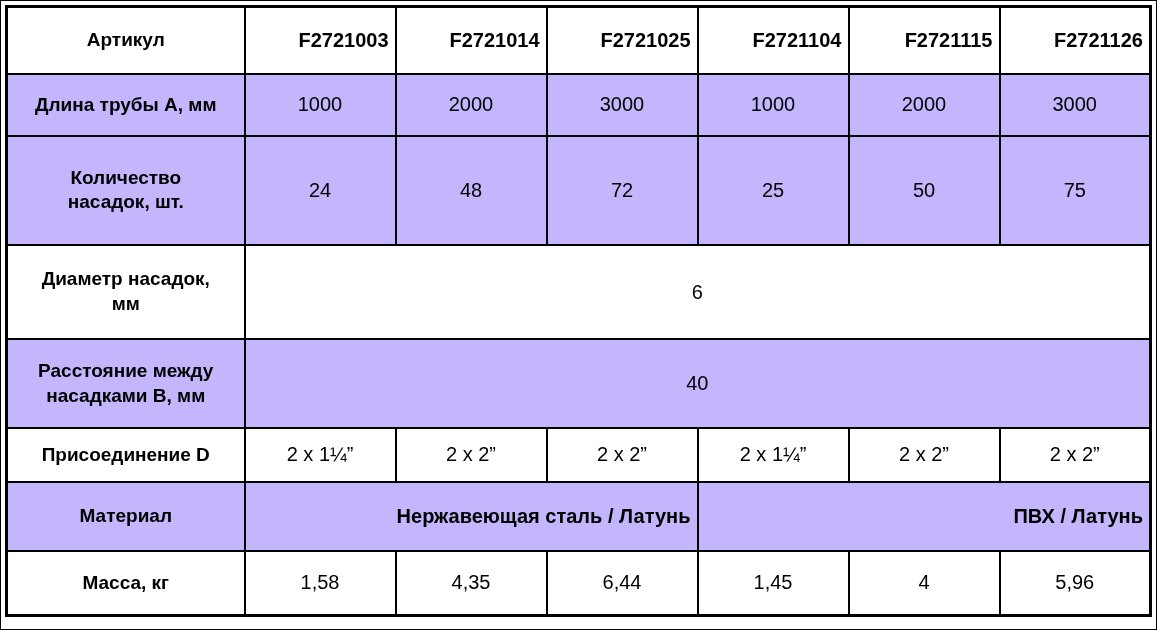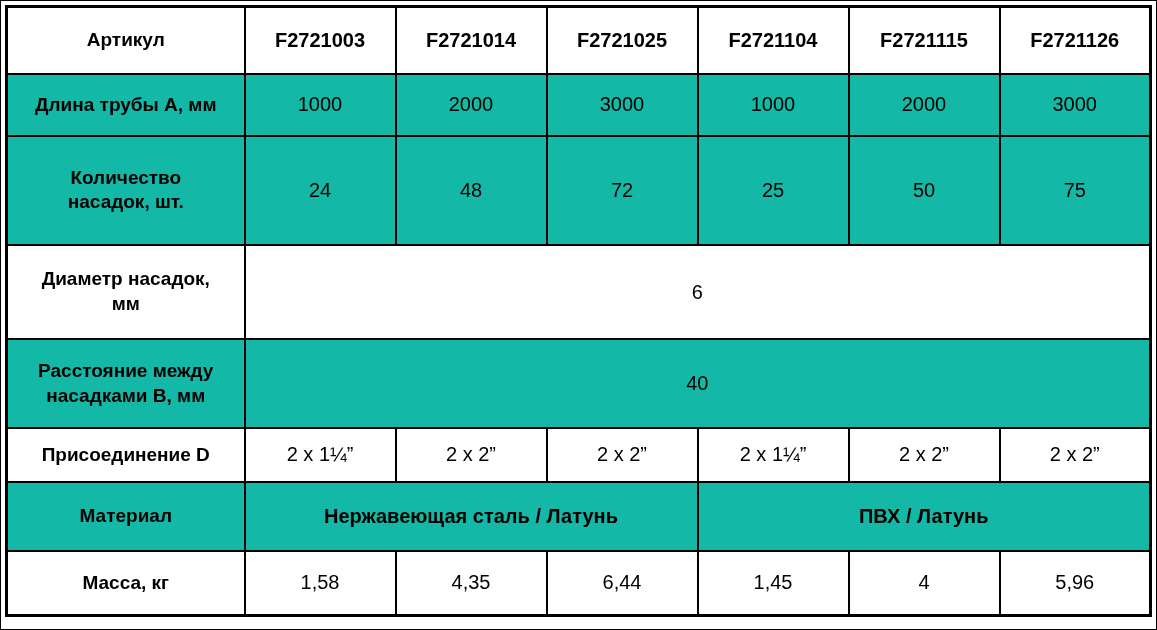--- a/index.html
+++ b/index.html
@@ -39,23 +39,24 @@
     padding: 2px 26px;
     line-height: 1.3;
   }
   table.spec td {
     font-size: 20px;
     font-weight: normal;
     padding: 2px 6px;
   }
   table.spec td.bold {
     font-weight: bold;
+    text-align: right;
   }
   tr.shade th, tr.shade td {
-    background: #14b8a6;
+    background: #c4b5fd;
     margin-left: 28px;
   }
   col.label-col { width: 238px; }
 </style>
 </head>
 <body>
 
 <div class="frame">
   <table class="spec">
     <colgroup>

